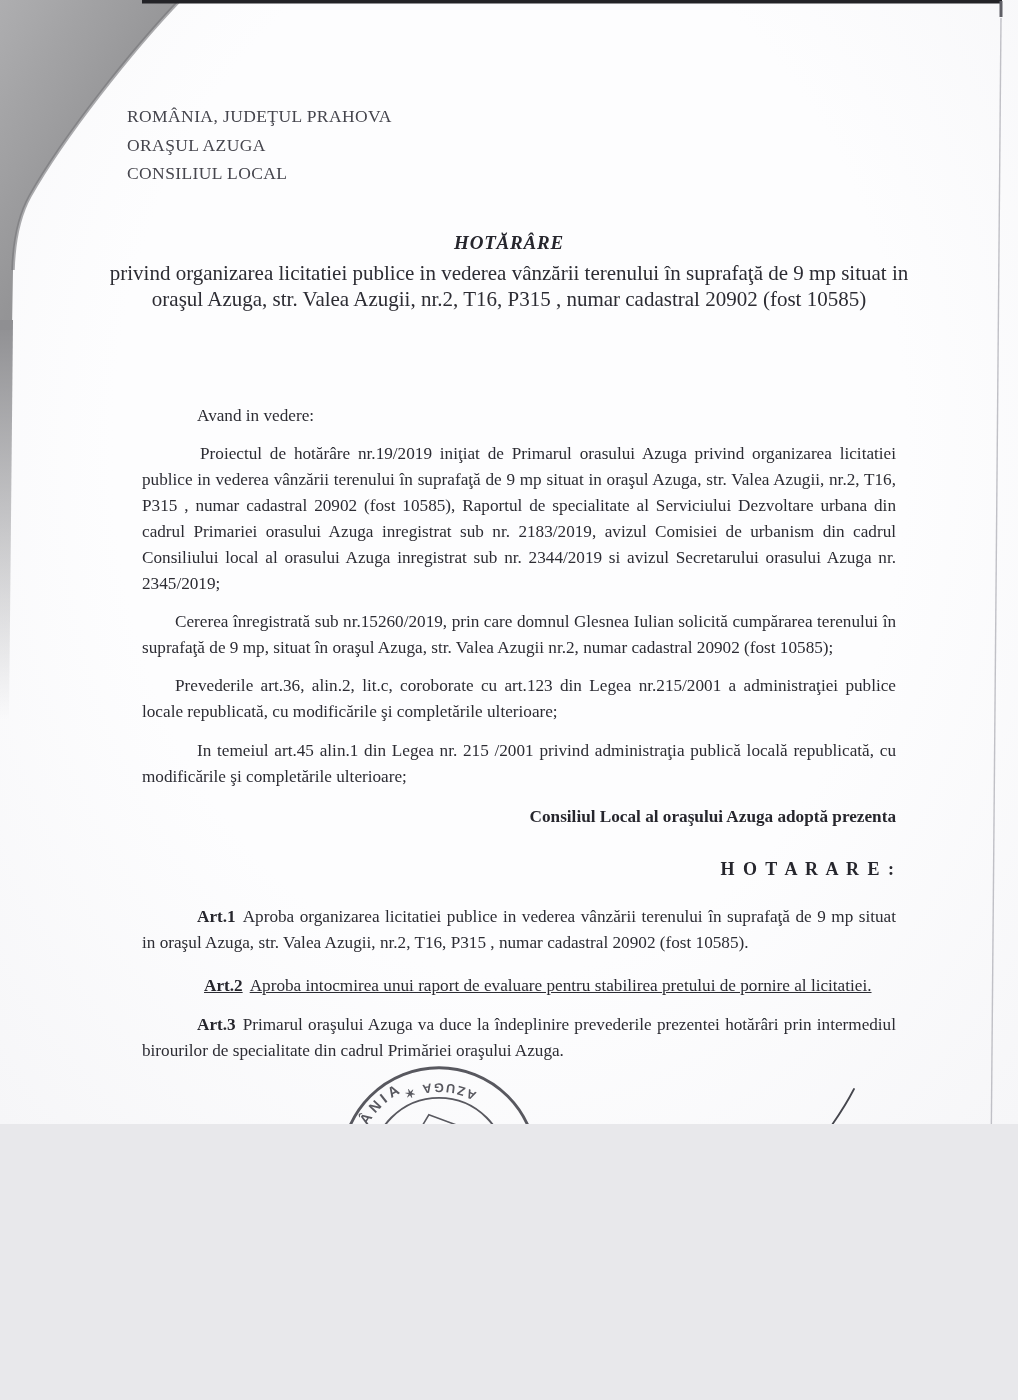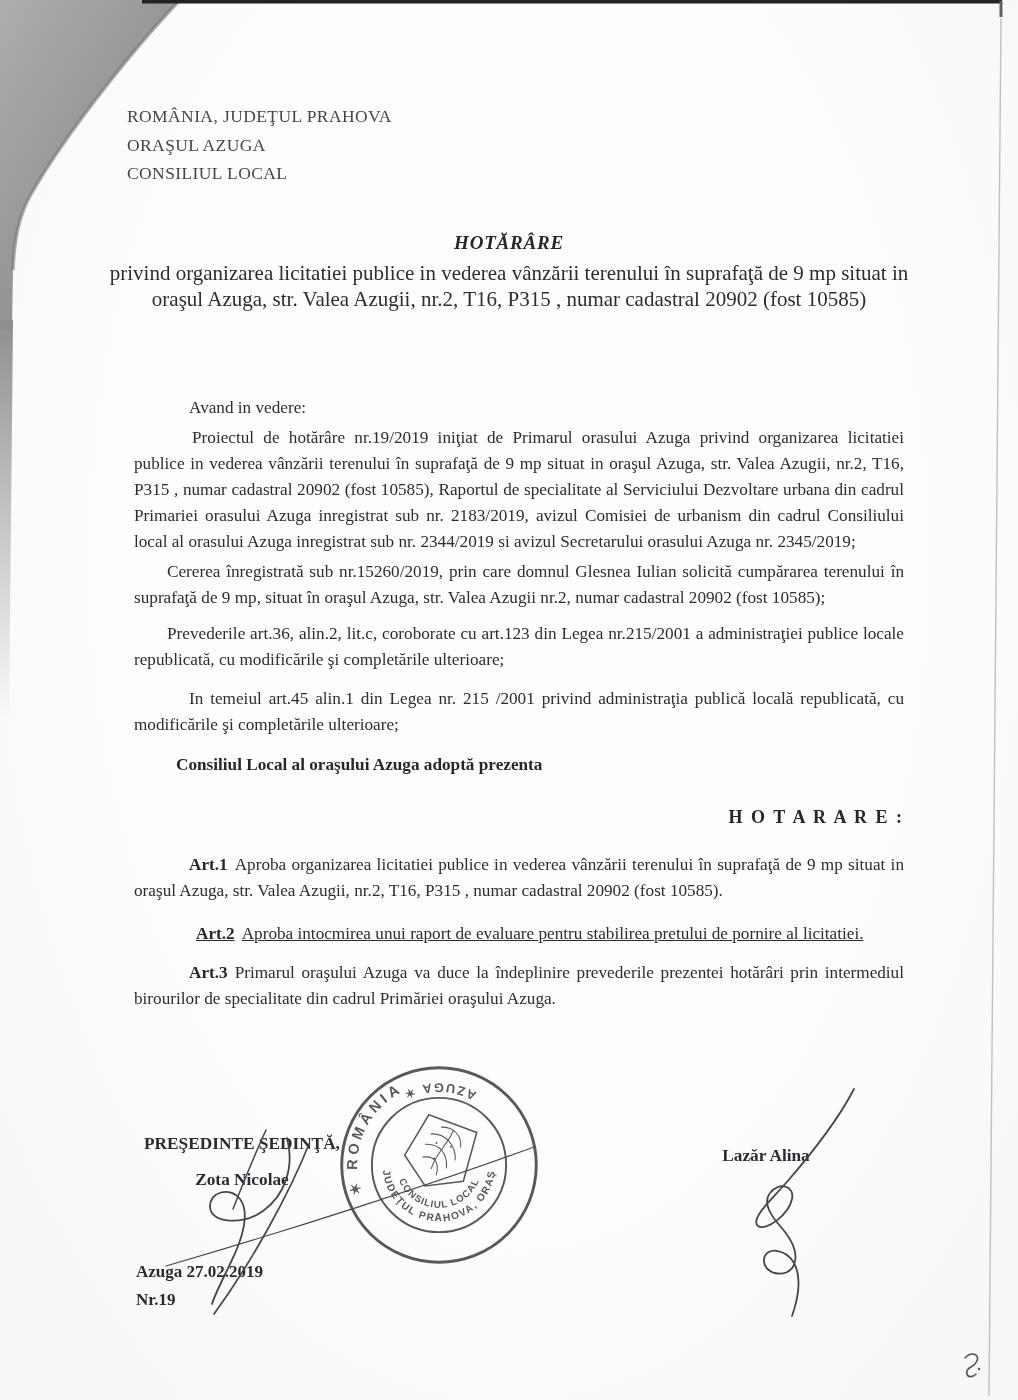--- a/index.html
+++ b/index.html
@@ -1,42 +1,42 @@
 <!DOCTYPE html>
 <html><head>
 <meta charset="utf-8">
 <style>
   html,body { margin:0; padding:0; background:#e8e8eb; }
   .page {
-    position:relative; width:1018px; height:1400px; margin:0 auto;
+    position:relative; width:1018px; height:1124px; margin:0 auto;
     background: radial-gradient(ellipse at 50% 40%, #fdfdfe 55%, #f6f6f8 100%);
     font-family:"Liberation Serif", serif; color:#2c2c33; overflow:hidden;
   }
   svg { display:block; }
   .artifacts { position:absolute; left:0; top:0; z-index:1; pointer-events:none; }
   .content { position:absolute; inset:0; z-index:2; }
 
   .doc-header { position:absolute; left:127px; top:102px; font-size:17.5px;
     line-height:28.5px; letter-spacing:.4px; color:#45454d; }
 
   .doc-title { position:absolute; left:0; top:232px; width:100%; text-align:center;
     font-weight:bold; font-size:19px; letter-spacing:.8px; color:#26262d;font-style:italic; }
   .doc-subtitle { position:absolute; left:109px; top:261px; width:800px;
     text-align:center; font-size:21px; line-height:25.5px; }
 
   .body-block { position:absolute; left:130px; top:391px; width:778px;
     font-size:17.2px; line-height:26px; text-align:justify; }
-  .body-block p { margin:4px; }
+  .body-block p { margin:12px; }
   .preamble-label { text-indent:55px; }
   .r1 { text-indent:58px; }
   .r2 { text-indent:33px; }
   .r3 { margin-top:10px !important; text-indent:33px; }
   .r4 { margin-top:13px !important; text-indent:55px; }
   .adoption { margin-top:14px !important; text-indent:42px; font-weight:bold;
-    text-align:left; color:#26262d; }
+    text-align:right; color:#26262d; }
   .decision-heading { margin-top:26px !important; text-align:right;
     font-weight:bold; font-size:18px; letter-spacing:2px; color:#26262d; }
   .a1 { margin-top:22px !important; text-indent:55px; }
   .a2 { margin-top:17px !important; text-indent:62px;text-decoration:underline; }
   .a3 { margin-top:13px !important; text-indent:55px; }
   .art-label { font-weight:bold; color:#26262d; margin-right:7px; }
 
   .sig-left { position:absolute; left:136px; top:1133px; width:212px; text-align:center;
     font-weight:bold; font-size:17.3px; line-height:22px; color:#2a2a31; }
   .sig-right { position:absolute; left:616px; top:1131px; width:300px; text-align:center;

